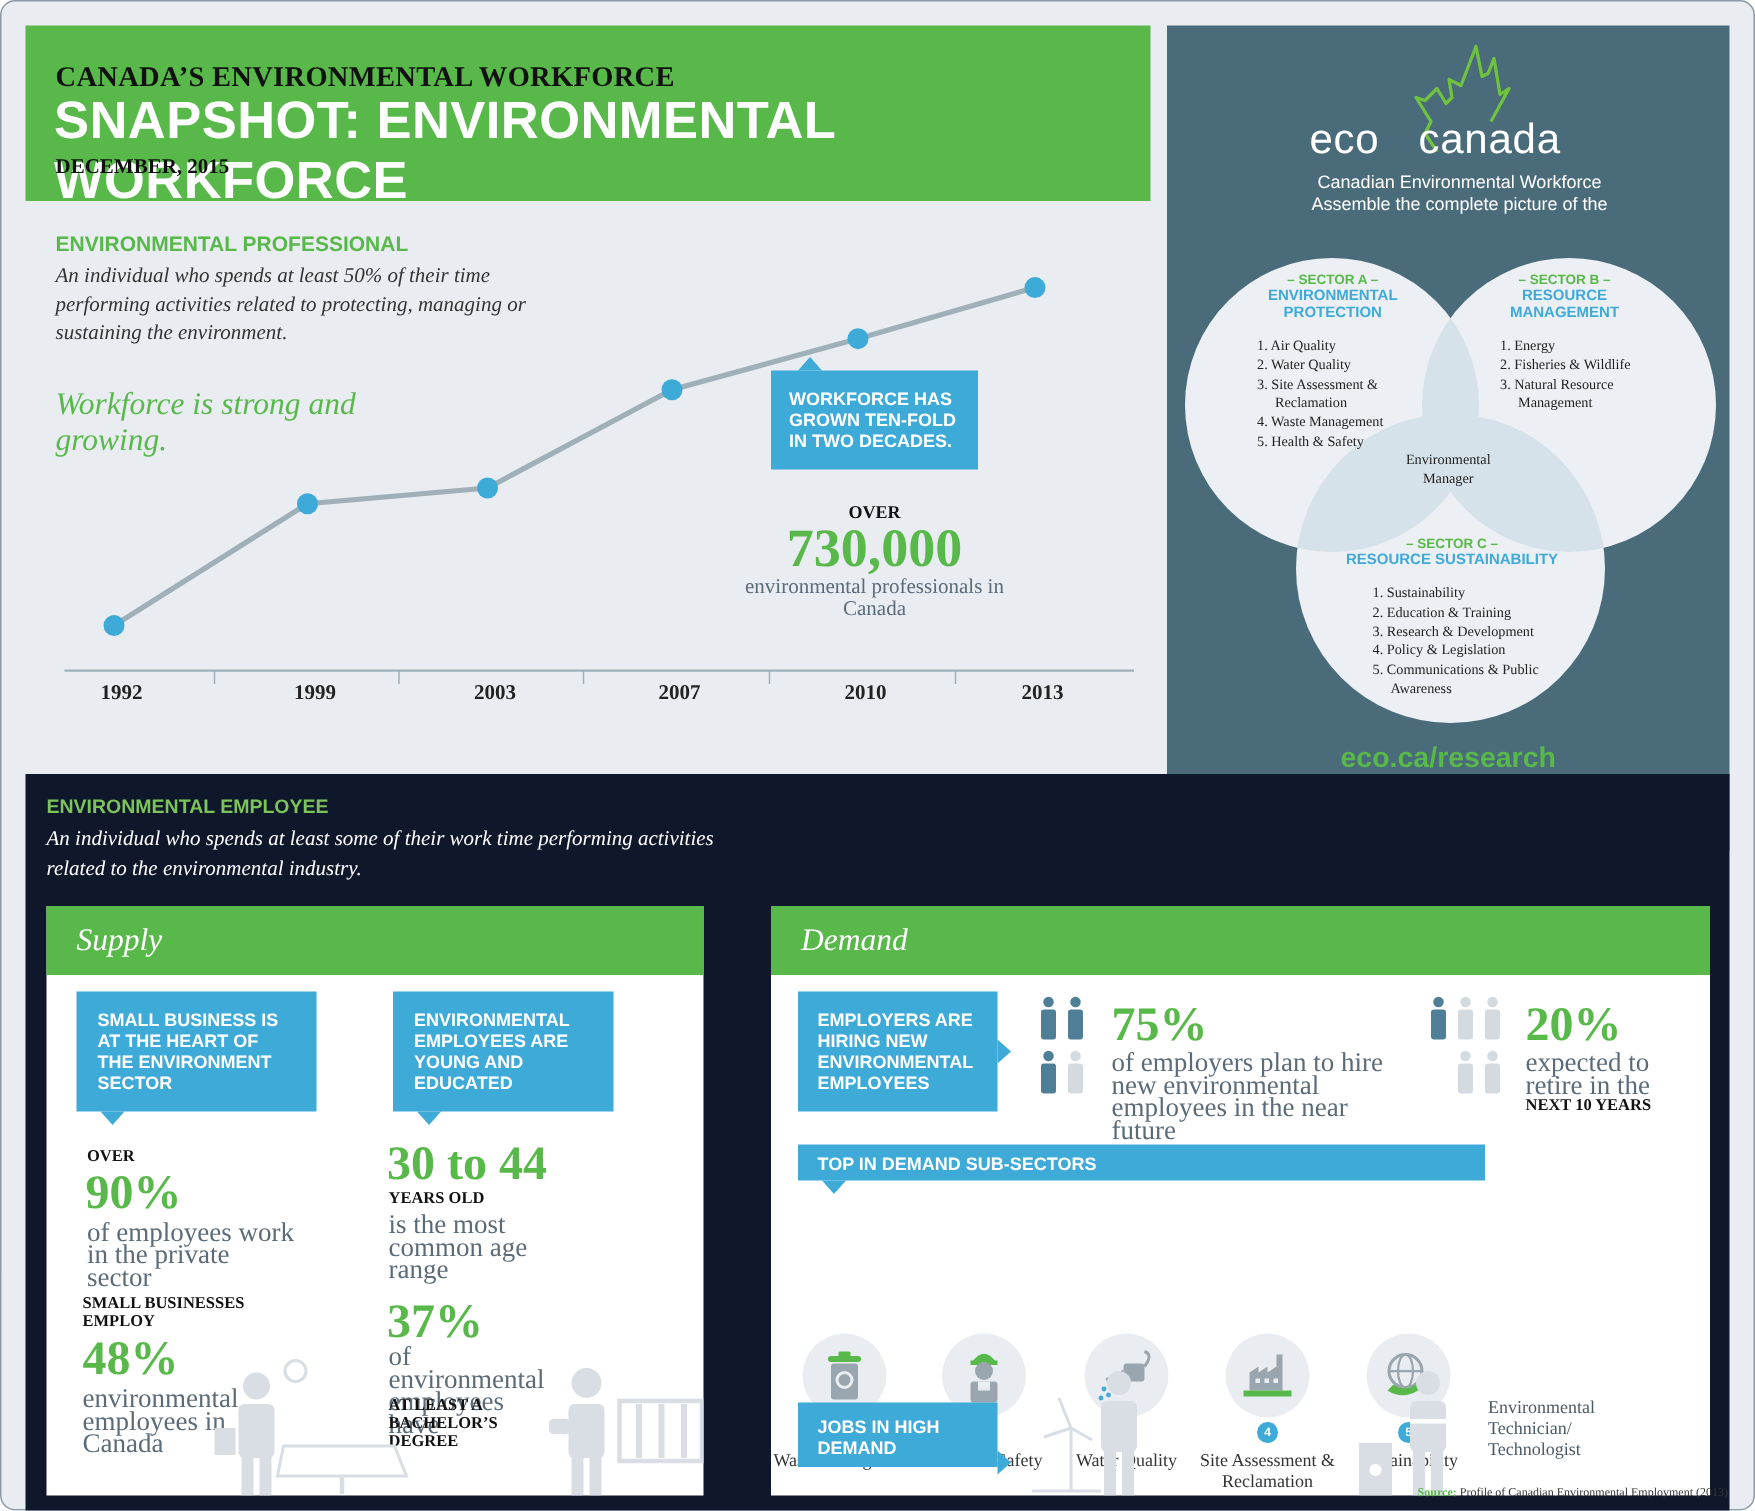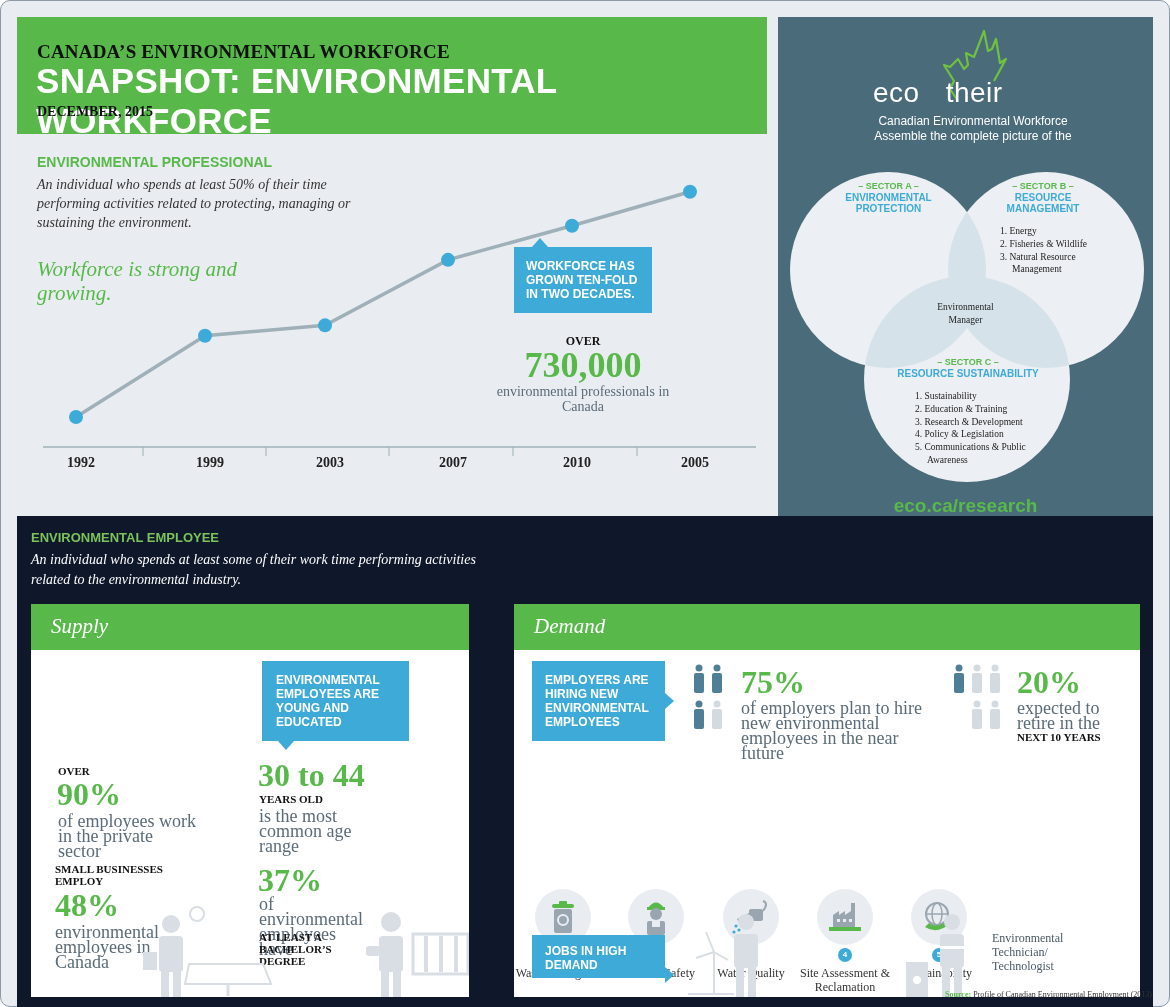--- a/index.html
+++ b/index.html
@@ -93,34 +93,34 @@
       <circle cx="572" cy="85.77999999999997" r="7" fill="#3eaad8"></circle>
       <circle cx="690" cy="51.72000000000003" r="7" fill="#3eaad8"></circle>
     </g>
 </svg>
 <div id="xlabels">
     <div class="xlabel" style="left: 51px;">1992</div>
     <div class="xlabel" style="left: 180px;">1999</div>
     <div class="xlabel" style="left: 300px;">2003</div>
     <div class="xlabel" style="left: 423px;">2007</div>
     <div class="xlabel" style="left: 547px;">2010</div>
-    <div class="xlabel" style="left: 665px;">2005</div>
+    <div class="xlabel" style="left: 665px;">2013</div>
   </div>
 
 <div class="callout-blue growth-callout">WORKFORCE HAS GROWN TEN-FOLD IN TWO DECADES.</div>
 <div class="over-label">OVER</div>
 <div class="big-number">730,000</div>
 <div class="big-desc">environmental professionals in Canada</div>
 
 <div class="eco-panel">
   <svg class="leaf" width="90" height="75" viewBox="0 0 90 75">
     <path d="M30 72 L22 60 L26 52 L16 36 L22 38 L30 30 L36 40 L40 36 L38 24 L46 28 L56 2 L60 22 L64 20 L68 10 L72 34 L78 30 L66 52" fill="none" stroke="#6fc13f" stroke-width="2.2" stroke-linejoin="round"></path>
   </svg>
   <div class="eco-logo">
-    <span>eco</span><span class="gap"></span><span>their</span>
+    <span>eco</span><span class="gap"></span><span>canada</span>
   </div>
   <div class="eco-sub">
     <div>Canadian Environmental Workforce</div>
     <div>Assemble the complete picture of the</div>
   </div>
 
   <svg class="venn" width="375" height="470" viewBox="0 0 375 470">
     <circle cx="110" cy="253" r="98" fill="#f2f4f7" opacity="0.97"></circle>
     <circle cx="268" cy="253" r="98" fill="#f2f4f7" opacity="0.97"></circle>
     <circle cx="189" cy="362" r="103" fill="#f2f4f7" opacity="0.97"></circle>
@@ -133,20 +133,27 @@
     <circle cx="268" cy="253" r="98" fill="#d5e2ea" clip-path="url(#ca)"></circle>
     <circle cx="189" cy="362" r="103" fill="#d5e2ea" clip-path="url(#ca)"></circle>
     <circle cx="189" cy="362" r="103" fill="#d5e2ea" clip-path="url(#cb)"></circle>
   </svg>
 
   <div class="sector-head" style="left:38px;top:164px;width:145px;">
     <div class="s">– SECTOR A –</div>
     <div class="n">ENVIRONMENTAL</div>
     <div class="n">PROTECTION</div>
   </div>
+  <ul class="sector-list" style="left:60px;top:208px;width:110px;">
+    <li>1. Air Quality</li>
+    <li>2. Water Quality</li>
+    <li>3. Site Assessment &amp; Reclamation</li>
+    <li>4. Waste Management</li>
+    <li>5. Health &amp; Safety</li>
+  </ul>
 
   <div class="sector-head" style="left:195px;top:164px;width:140px;">
     <div class="s">– SECTOR B –</div>
     <div class="n">RESOURCE</div>
     <div class="n">MANAGEMENT</div>
   </div>
   <ul class="sector-list" style="left:222px;top:208px;width:110px;">
     <li>1. Energy</li>
     <li>2. Fisheries &amp; Wildlife</li>
     <li>3. Natural Resource Management</li>
@@ -178,20 +185,21 @@
 
 <div class="employee">
   <div class="emp-label">ENVIRONMENTAL EMPLOYEE</div>
   <div class="emp-desc">An individual who spends at least some of their work time performing activities related to the environmental industry.</div>
 
   <div class="panel supply">
     <div class="panel-head">
         <span>Supply</span>
       </div>
 
+    <div class="callout-blue sbox-down" style="left:20px;top:57px;width:160px;height:80px;padding:12px 14px;">SMALL BUSINESS IS AT THE HEART OF THE ENVIRONMENT SECTOR</div>
     <div class="callout-blue sbox-down" style="left:231px;top:57px;width:147px;height:80px;padding:12px 14px;">ENVIRONMENTAL EMPLOYEES ARE YOUNG AND EDUCATED</div>
 
     <div class="serif-b" style="left:27px;top:161px;">OVER</div>
     <div class="green-num" style="left:26px;top:174px;">90%</div>
     <div class="gray-txt" style="left:27px;top:210px;width:140px;">of employees work in the private sector</div>
 
     <div class="green-num" style="left:227px;top:155px;">30 to 44</div>
     <div class="serif-b" style="left:228px;top:189px;">YEARS OLD</div>
     <div class="gray-txt" style="left:228px;top:205px;width:130px;">is the most common age range</div>
 
@@ -263,20 +271,21 @@
           <circle cx="25" cy="40" r="3.5"></circle>
           <rect x="20" y="45" width="10" height="20" rx="2"></rect>
           <circle cx="43" cy="40" r="3.5"></circle>
           <rect x="38" y="45" width="10" height="20" rx="2"></rect>
         </g>
     </svg>
     <div class="green-num" style="left:503px;top:62px;">20%</div>
     <div class="gray-txt" style="left:503px;top:97px;width:100px;">expected to retire in the</div>
     <div class="serif-b" style="left:503px;top:127px;">NEXT 10 YEARS</div>
 
+    <div class="callout-blue sbox-down" style="left:18px;top:159px;width:458px;height:24px;padding:6px 13px;">TOP IN DEMAND SUB-SECTORS</div>
 
     <div class="subsector" style="left:-6px;">
       <div class="circ">
         <svg width="56" height="56" viewBox="0 0 56 56">
             <rect x="17" y="15" width="22" height="4" rx="2" fill="#58b94a"></rect>
             <rect x="24" y="12" width="8" height="4" rx="1" fill="#58b94a"></rect>
             <rect x="19" y="20" width="18" height="24" rx="2" fill="#9aa6af"></rect>
             <circle cx="28" cy="31" r="5" fill="none" stroke="#e9edf2" stroke-width="2"></circle>
           </svg>
       </div>

